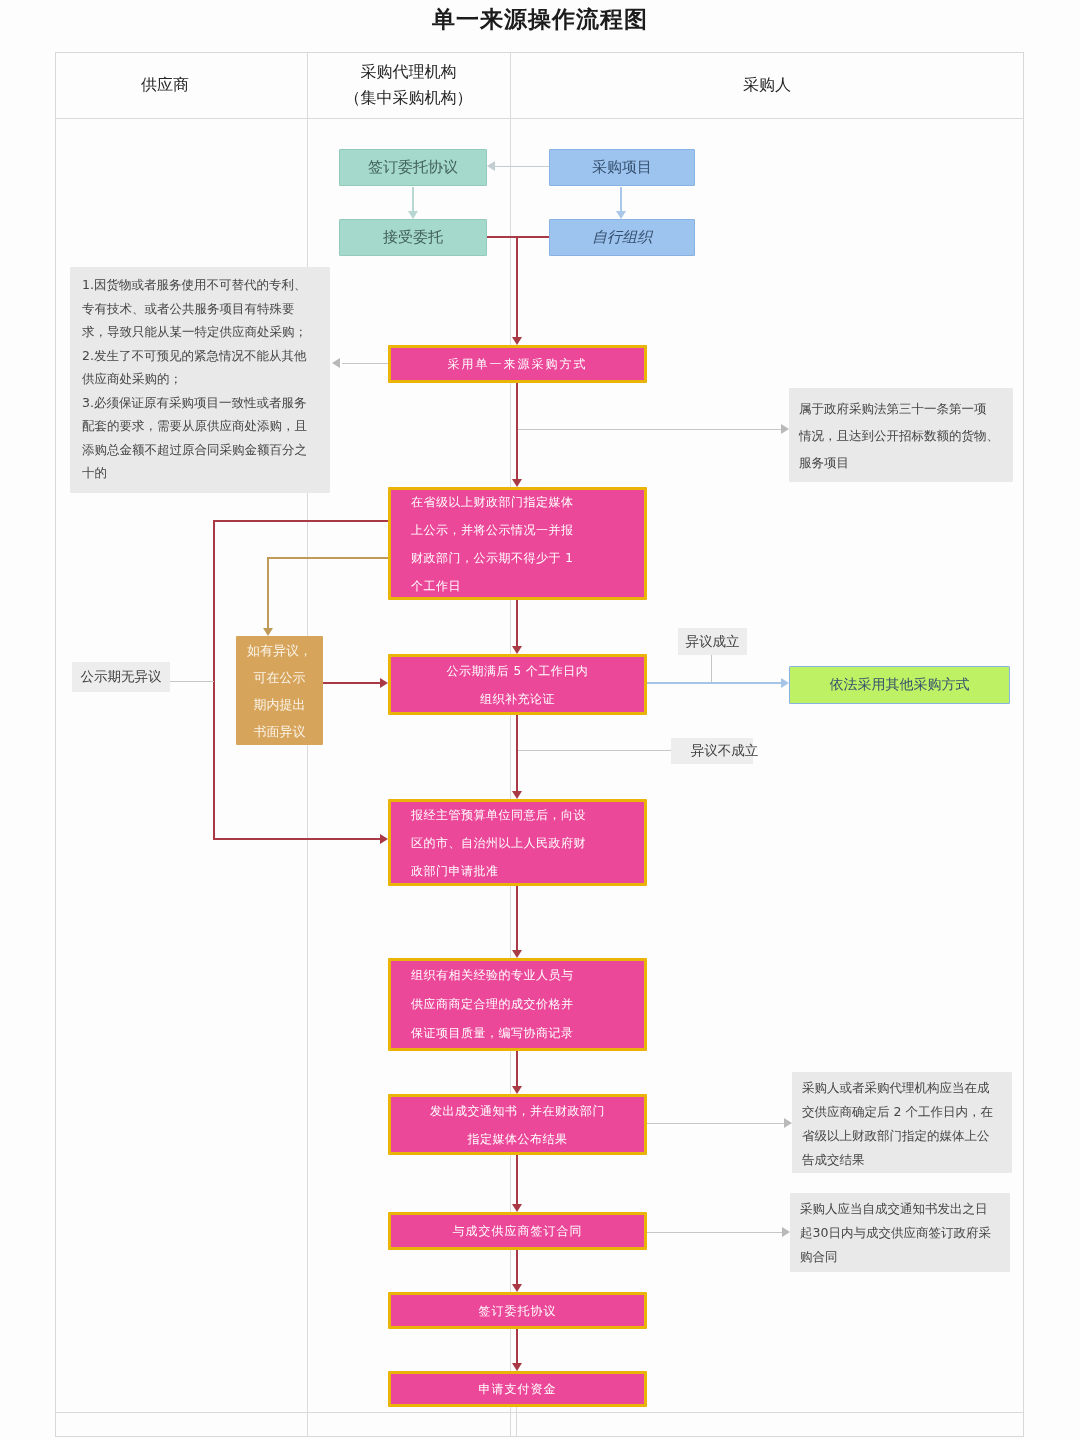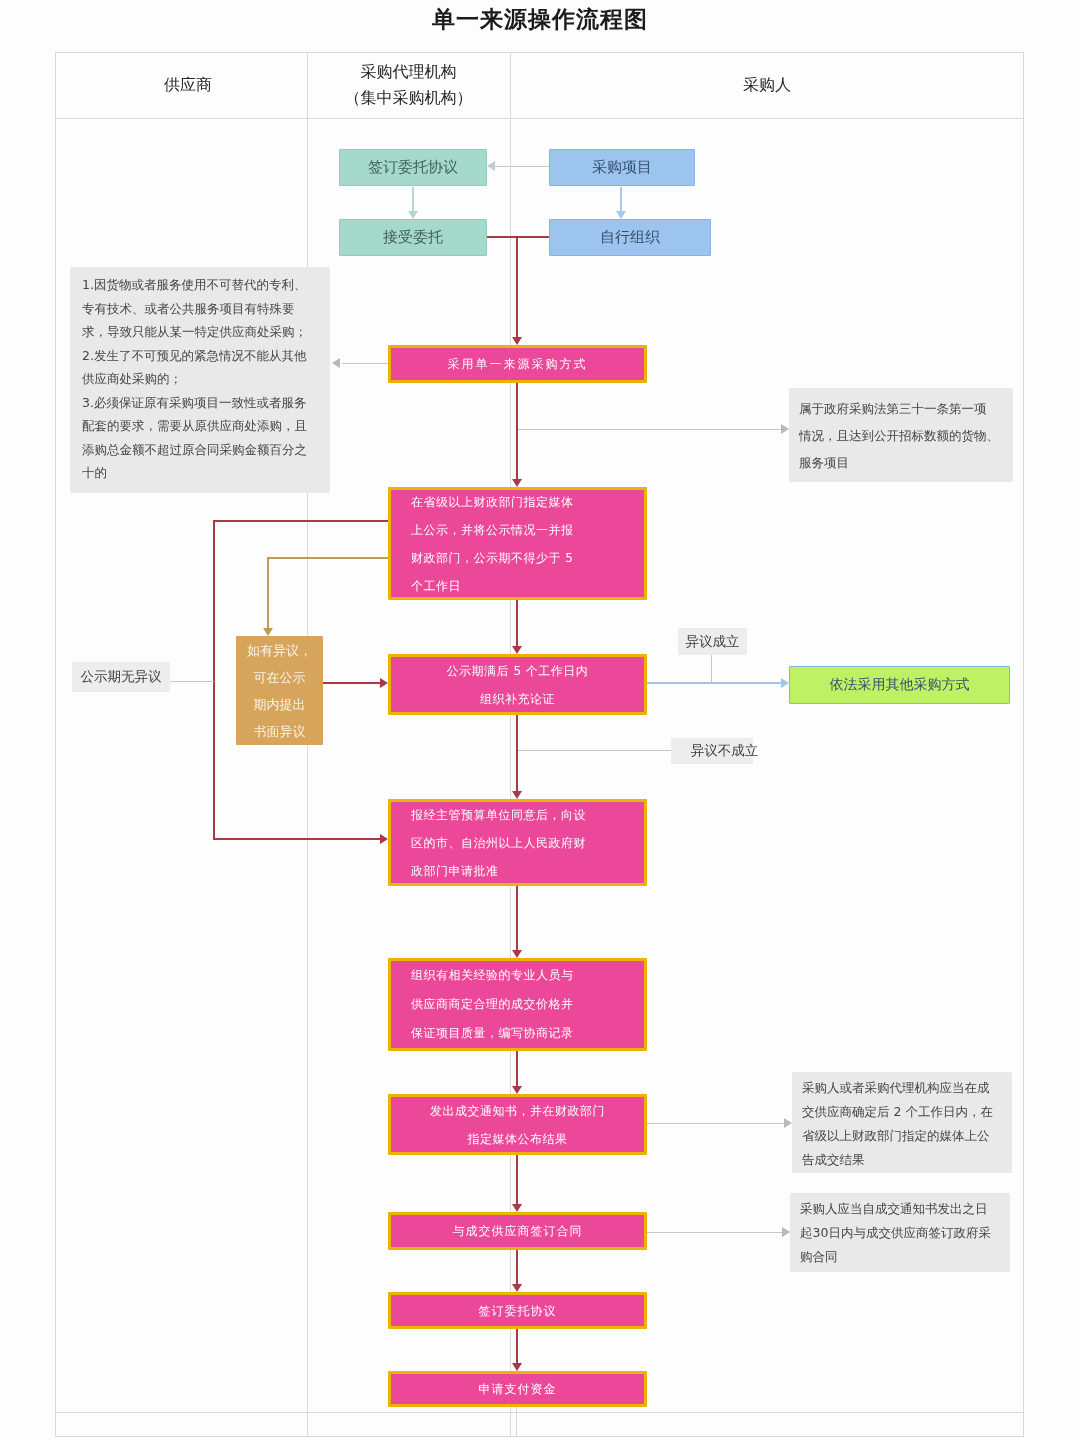--- a/index.html
+++ b/index.html
@@ -41,21 +41,21 @@
 <div id="page">
 
   <div class="abs" id="title">单一来源操作流程图</div>
 
   <div class="abs" style="left:55px;top:52px;width:969px;height:1385px;border:1px solid #d8d8d8;"></div>
   <div class="abs gridline" style="left:55px;top:118px;width:969px;height:1px;"></div>
   <div class="abs gridline" style="left:55px;top:1412px;width:969px;height:1px;"></div>
   <div class="abs gridline" style="left:307px;top:52px;width:1px;height:1385px;"></div>
   <div class="abs gridline" style="left:510px;top:52px;width:1px;height:1385px;"></div>
 
-  <div class="abs th" style="left:62px;top:72px;width:252px;">供应商</div>
+  <div class="abs th" style="left:39px;top:72px;width:252px;">供应商</div>
   <div class="abs th" style="left:307px;top:59px;width:203px;">采购代理机构
 （集中采购机构）</div>
   <div class="abs th" style="left:510px;top:72px;width:514px;">采购人</div>
 
   <div class="abs ln teal" style="left:412px;top:187px;width:2px;height:25px;"></div>
   <div class="abs tri down teal" style="position:absolute;left:408px;top:211px;"></div>
   <div class="abs ln lblue" style="left:620px;top:187px;width:2px;height:25px;"></div>
   <div class="abs tri down lblue" style="position:absolute;left:616px;top:211px;"></div>
   <div class="abs ln" style="left:495px;top:166px;width:54px;height:1px;background:#c3ced2;"></div>
   <div class="abs tri left tealgray" style="position:absolute;left:487px;top:161px;"></div>
@@ -103,26 +103,26 @@
   <div class="abs ln red" style="left:323px;top:682px;width:58px;height:2px;"></div>
   <div class="abs tri right" style="position:absolute;left:380px;top:678px;"></div>
   <div class="abs ln blu" style="left:647px;top:682px;width:136px;height:2px;"></div>
   <div class="abs tri right blu" style="position:absolute;left:781px;top:678px;"></div>
   <div class="abs ln" style="left:711px;top:655px;width:1px;height:27px;"></div>
   <div class="abs ln" style="left:518px;top:750px;width:153px;height:1px;"></div>
 
   <div class="abs box teal" style="left:339px;top:149px;width:148px;height:37px;">签订委托协议</div>
   <div class="abs box blue" style="left:549px;top:149px;width:146px;height:37px;">采购项目</div>
   <div class="abs box teal" style="left:339px;top:219px;width:148px;height:37px;">接受委托</div>
-  <div class="abs box blue" style="left:549px;top:219px;width:162px;height:37px;">自行组织</div>
+  <div class="abs box blue" style="left:549px;top:219px;width:146px;height:37px;font-style:italic;">自行组织</div>
 
   <div class="abs box red" style="left:388px;top:345px;width:259px;height:38px;letter-spacing:2px;">采用单一来源采购方式</div>
   <div class="abs box red left" style="left:388px;top:487px;width:259px;height:113px;">在省级以上财政部门指定媒体
 上公示，并将公示情况一并报
-财政部门，公示期不得少于 5
+财政部门，公示期不得少于 1
 个工作日</div>
   <div class="abs box red" style="left:388px;top:654px;width:259px;height:61px;">公示期满后 5 个工作日内
 组织补充论证</div>
   <div class="abs box red left" style="left:388px;top:799px;width:259px;height:87px;">报经主管预算单位同意后，向设
 区的市、自治州以上人民政府财
 政部门申请批准</div>
   <div class="abs box red" style="left:388px;top:1094px;width:259px;height:61px;">发出成交通知书，并在财政部门
 指定媒体公布结果</div>
   <div class="abs box red left" style="left:388px;top:958px;width:259px;height:93px;line-height:29px;">组织有相关经验的专业人员与
 供应商商定合理的成交价格并

